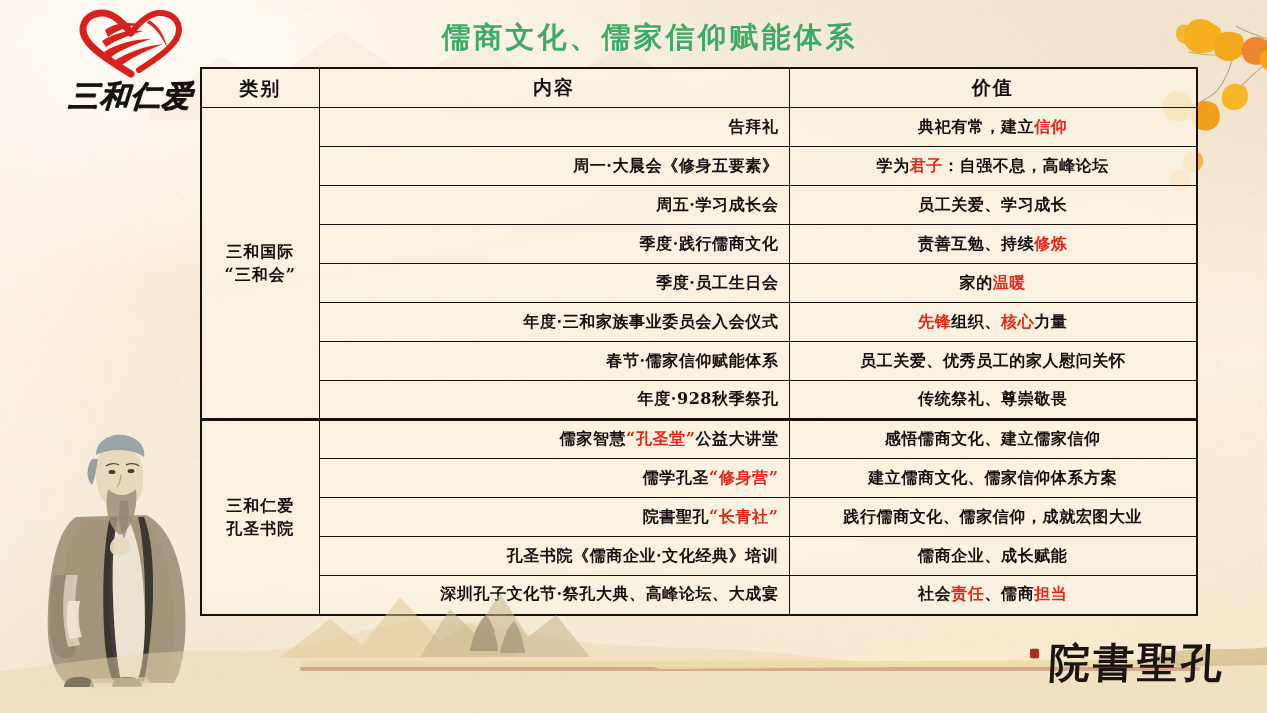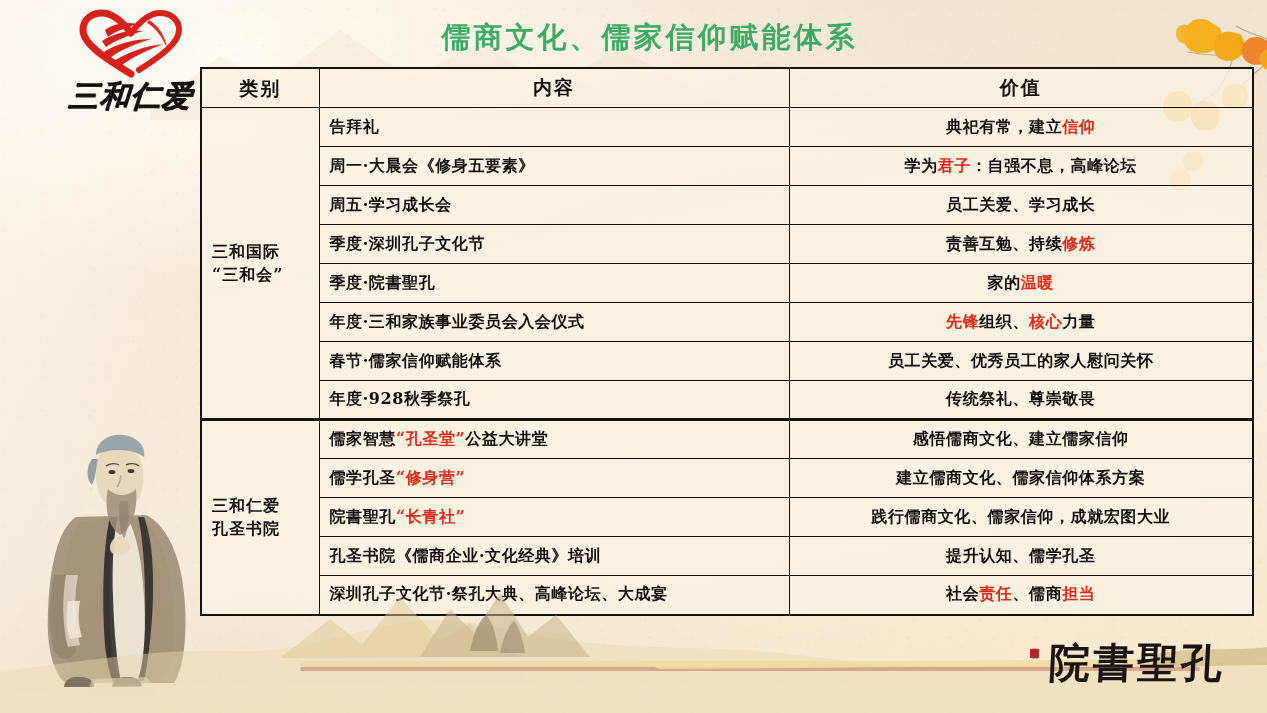--- a/index.html
+++ b/index.html
@@ -151,23 +151,23 @@
     font-size: 16px;
     background: rgba(249,242,226,.55);
   }
   table.matrix th {
     height: 36px;
     font-size: 19px;
     letter-spacing: 2px;
     text-align: center;
   }
   table.matrix td { height: 39px; }
-  .col-cat  { width: 118px; font-size: 17px; line-height: 23px; letter-spacing: 1px; }
-  .col-item { width: 470px; text-align: left;  padding-left: 16px; letter-spacing: .6px; }
-  .col-val  { width: 464px; text-align: center; letter-spacing: .6px; }
+  .col-cat  { width: 118px; text-align: center; font-size: 17px; line-height: 23px; letter-spacing: 1px; }
+  .col-item { width: 470px; text-align: right;  padding-left: 16px; letter-spacing: .6px; }
+  .col-val  { width: 408px; text-align: center; letter-spacing: .6px; }
 
   
   tr.group-start > td { border-top: 3px solid #16120e; }
   table.matrix { border: 2.4px solid #16120e; }
 
   .hl { color: #e02819; }
 
   .cat-line { display: block; }
 </style>
 </head>
@@ -246,25 +246,25 @@
           </tr>
           <tr>
             <td class="col-item">周一·大晨会《修身五要素》</td>
             <td class="col-val"><span>学为</span><span class="hl">君子</span><span>：自强不息，高峰论坛</span></td>
           </tr>
           <tr>
             <td class="col-item">周五·学习成长会</td>
             <td class="col-val"><span>员工关爱、学习成长</span></td>
           </tr>
           <tr>
-            <td class="col-item">季度·深圳孔子文化节</td>
+            <td class="col-item">季度·践行儒商文化</td>
             <td class="col-val"><span>责善互勉、持续</span><span class="hl">修炼</span></td>
           </tr>
           <tr>
-            <td class="col-item">季度·院書聖孔</td>
+            <td class="col-item">季度·员工生日会</td>
             <td class="col-val"><span>家的</span><span class="hl">温暖</span></td>
           </tr>
           <tr>
             <td class="col-item">年度·三和家族事业委员会入会仪式</td>
             <td class="col-val"><span class="hl">先锋</span><span>组织、</span><span class="hl">核心</span><span>力量</span></td>
           </tr>
           <tr>
             <td class="col-item">春节·儒家信仰赋能体系</td>
             <td class="col-val"><span>员工关爱、优秀员工的家人慰问关怀</span></td>
           </tr>
@@ -283,21 +283,21 @@
           <tr>
             <td class="col-item"><span>儒学孔圣</span><span class="hl">“修身营”</span></td>
             <td class="col-val"><span>建立儒商文化、儒家信仰体系方案</span></td>
           </tr>
           <tr>
             <td class="col-item"><span>院書聖孔</span><span class="hl">“长青社”</span></td>
             <td class="col-val"><span>践行儒商文化、儒家信仰，成就宏图大业</span></td>
           </tr>
           <tr>
             <td class="col-item"><span>孔圣书院《儒商企业·文化经典》培训</span></td>
-            <td class="col-val"><span>提升认知、儒学孔圣</span></td>
+            <td class="col-val"><span>儒商企业、成长赋能</span></td>
           </tr>
           <tr>
             <td class="col-item"><span>深圳孔子文化节·祭孔大典、高峰论坛、大成宴</span></td>
             <td class="col-val"><span>社会</span><span class="hl">责任</span><span>、儒商</span><span class="hl">担当</span></td>
           </tr>
         </tbody>
     </table>
   </div>
 
   <svg class="sage" viewBox="0 0 185 270">

